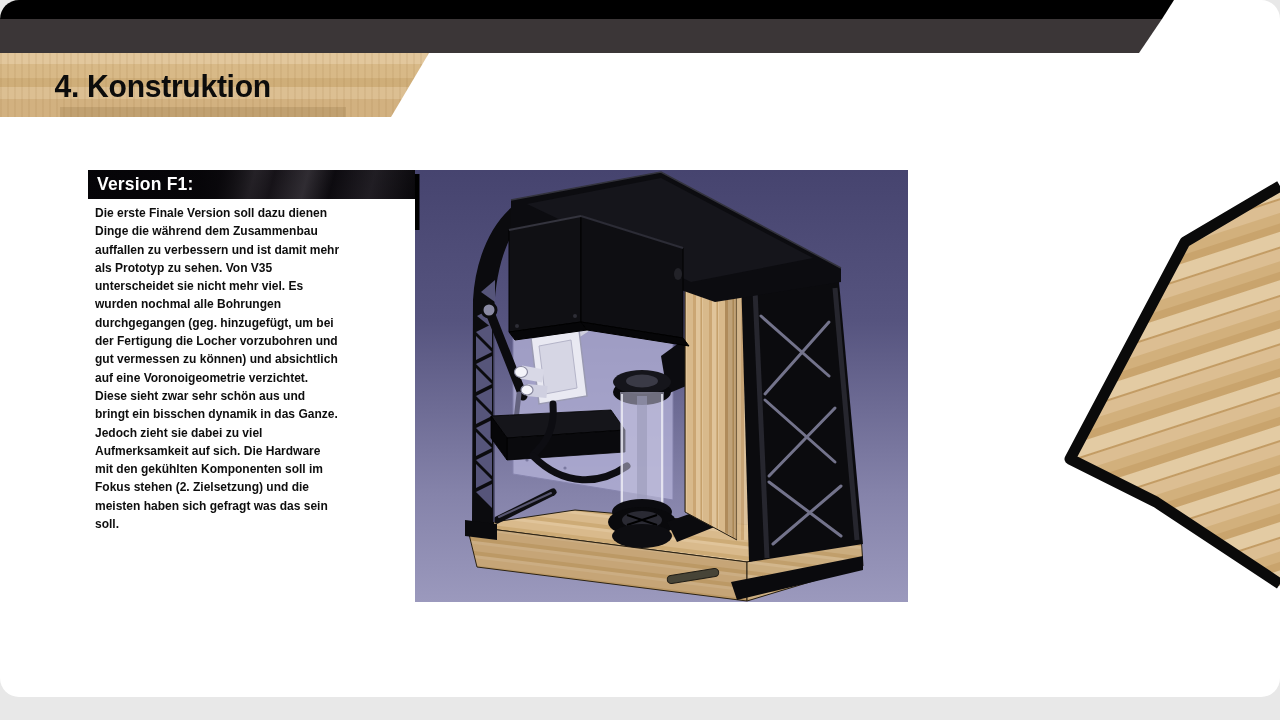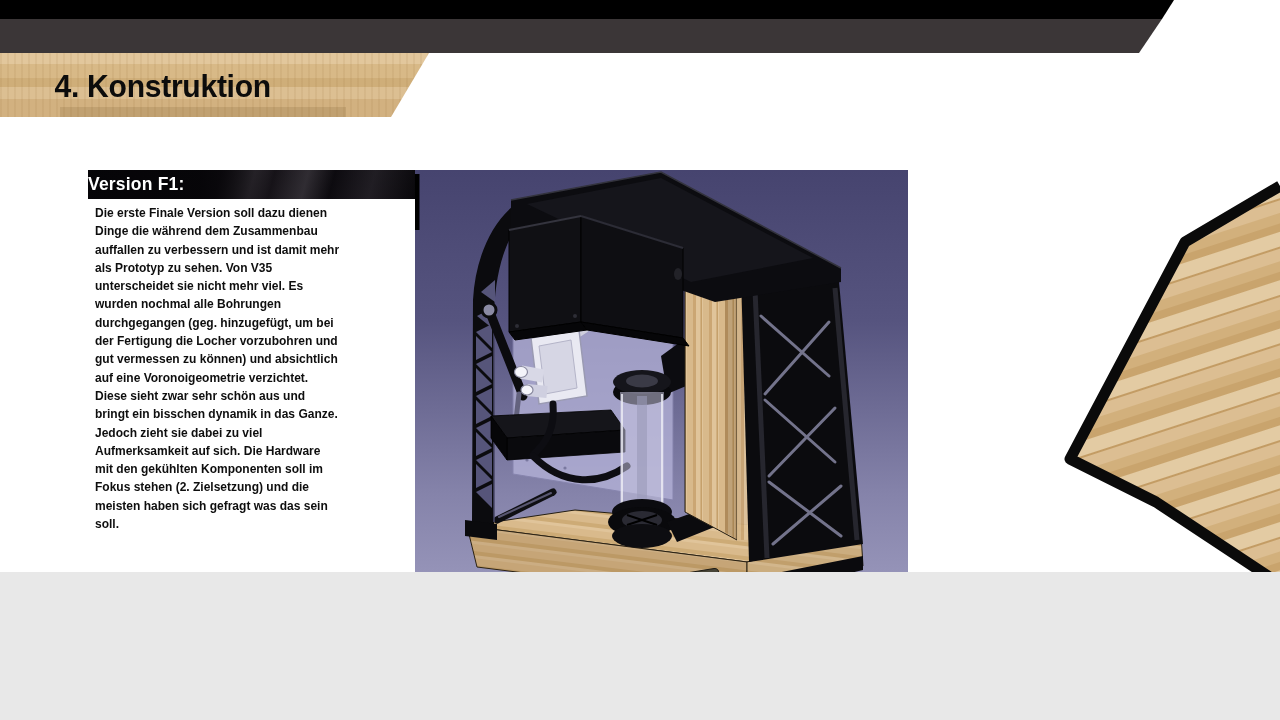--- a/index.html
+++ b/index.html
@@ -1,20 +1,21 @@
 <!DOCTYPE html>
 <html><head>
 <meta charset="utf-8">
 <style>
   html,body{margin:0;padding:0;background:#e8e8e8;}
   *{box-sizing:border-box;}
   .slide{
-    position:relative;width:1280px;height:572px;background:#ffffff;
+    position:relative;width:1280px;height:697px;background:#ffffff;
     overflow:hidden;margin:0 auto;
     font-family:"Liberation Sans","DejaVu Sans",sans-serif;
+    border-radius:19px;
   }
   
   .bar-black{
     position:absolute;left:0;top:0;width:1180px;height:19px;background:#000;
     clip-path:polygon(0 0,1174px 0,1162px 100%,0 100%);
   }
   .bar-gray{
     position:absolute;left:0;top:19px;width:1180px;height:34px;background:#3b3637;
     clip-path:polygon(0 0,1162px 0,1139px 100%,0 100%);
   }
@@ -32,21 +33,21 @@
   }
   .slide-title{
     margin:0;padding:15px 0 0 58px;
     font-size:32px;font-weight:700;color:#0c0c0c;letter-spacing:-0.3px;
     transform:scaleX(0.94);transform-origin:left center;white-space:nowrap;
   }
   
   .section-heading{
     position:absolute;left:88px;top:170px;width:327px;height:29px;
     color:#ffffff;font-size:17.5px;font-weight:600;line-height:29px;
-    letter-spacing:0.2px;
+    padding-left:9px;letter-spacing:0.2px;
     background:
       linear-gradient(90deg, rgba(5,4,7,0.92) 0 34%, rgba(5,4,7,0.45) 55%, rgba(5,4,7,0.55) 100%),
       linear-gradient(105deg,#0e0c10 0%,#1a171c 40%,#4a444c 50%,#241f26 56%,#57515a 66%,#141117 74%,#3e3942 86%,#0e0c10 100%);
   }
   .section-body{
     position:absolute;left:95px;top:204px;width:328px;
     font-size:12px;line-height:18.3px;font-weight:600;color:#0e0e0e;
     white-space:pre-line;letter-spacing:0;
   }
   

